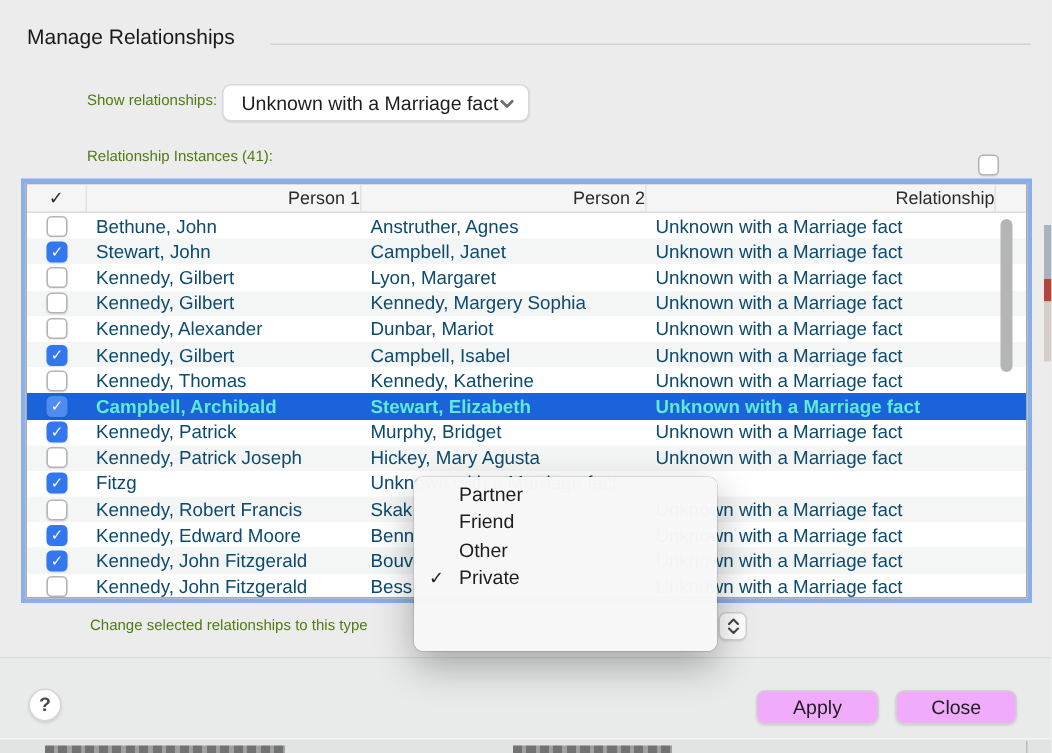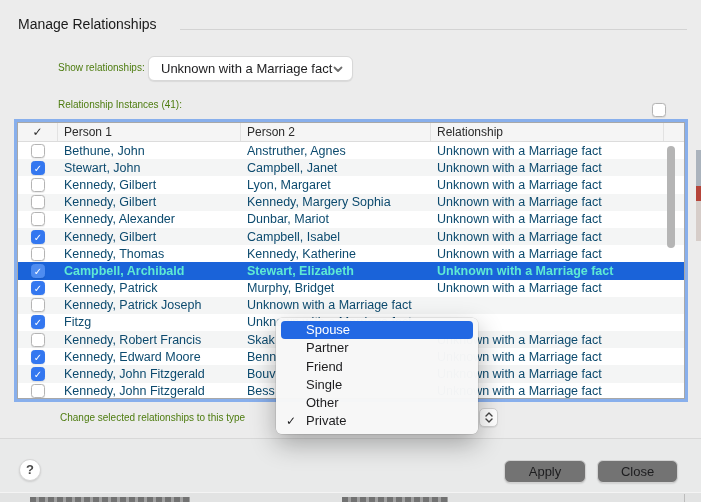--- a/index.html
+++ b/index.html
@@ -17,21 +17,21 @@
 
   .instances-label { position:absolute; left:18px; top:99px; }
   .selectall { position:absolute; left:652px; top:99px; display:flex; align-items:center; gap:6px;justify-content:center; }
   .checkbox { width:14px; height:14px; border-radius:3.5px; background:#fff; border:1px solid #b4b4b4; box-shadow:0 .5px 1px rgba(0,0,0,.08); position:relative; flex:0 0 auto; }
   .checkbox.checked { background:#3377f0; border-color:#3377f0; }
   .checkbox.checked::after { content:"\2713"; font-family:"DejaVu Sans",sans-serif; position:absolute; left:0; top:0; width:100%; height:100%; color:#fff; font-size:10px; font-weight:bold; line-height:13px; text-align:center; }
   .checkbox.sel-row { background:#4e8cf0; border-color:#4e8cf0; }
 
   .table { position:absolute; left:17px; top:122px; width:668px; height:277px; background:#fff; border:1px solid #a8a8a8; box-shadow:0 0 0 3px #88afec; overflow:hidden; }
   .thead { display:grid; grid-template-columns:40px 183px 190px 233px 1fr; height:19px; background:#f5f5f5; border-bottom:1px solid #dcdcdc; font-size:12px; color:#2b2b2b; align-items:center; }
-  .thead .hc { height:100%; line-height:18px; padding-left:6px; border-right:1px solid #e2e2e2; white-space:nowrap; overflow:hidden; }
+  .thead .hc { height:100%; line-height:18px; padding-left:6px; border-right:1px solid #e2e2e2; white-space:nowrap; overflow:hidden;text-align:right; }
   .thead .hc.chkcol { text-align:center; padding-left:0; font-family:"DejaVu Sans",sans-serif; }
   .thead .hc.last { border-right:none; }
   .rows { position:absolute; left:0; top:19px; right:0; bottom:0; }
   .row { display:grid; grid-template-columns:40px 183px 190px 1fr; height:17.2px; align-items:center; font-size:12.5px; color:#0c4a6e; background:#fff; }
   .row.alt { background:#f4f5f5; }
   .row.selected { background:#1a63d9; color:#5eead4; font-weight:bold; }
   .row .cell { padding-left:6px; white-space:nowrap; overflow:hidden; }
   .row .cbwrap { display:flex; justify-content:center; }
   .row .checkbox { width:14px; height:14px; }
   .scroll-thumb { position:absolute; right:9px; top:23px; width:8px; height:102px; border-radius:4px; background:#b5b5b5; }
@@ -42,21 +42,21 @@
   .menu-item .check { position:absolute; left:10px; top:0; font-family:"DejaVu Sans",sans-serif; font-size:12px; }
 
   .stepper { position:absolute; left:479px; top:408px; width:19px; height:19px; background:#fff; border:1px solid #d2d2d2; border-radius:5px; box-shadow:0 1px 1px rgba(0,0,0,.08); display:flex; flex-direction:column; align-items:center; justify-content:center; gap:1px; }
 
   .change-label { position:absolute; left:20px; top:412px; }
 
   .footer-sep { position:absolute; left:0; right:0; top:438px; height:1px; background:#d8d8d8; }
   .footer { position:absolute; left:0; top:439px; width:701px; height:53px; background:#e9eaea; }
 
   .help-btn { position:absolute; left:19px; top:459px; width:22px; height:22px; border-radius:50%; background:#fff; border:1px solid #d6d6d6; box-shadow:0 1px 2px rgba(0,0,0,.12); font-size:13px; font-weight:bold; color:#4a4a4a; text-align:center; line-height:20px; }
-  .btn { position:absolute; top:460px; height:23px; background:#737373; border:1px solid #d2d2d2; border-radius:6px; box-shadow:0 1px 1.5px rgba(0,0,0,.1); font-size:13px; color:#1d1d1f; text-align:center; line-height:21px; }
+  .btn { position:absolute; top:460px; height:23px; background:#f0abfc; border:1px solid #d2d2d2; border-radius:6px; box-shadow:0 1px 1.5px rgba(0,0,0,.1); font-size:13px; color:#1d1d1f; text-align:center; line-height:21px; }
   .btn.apply { left:504px; width:82px; }
   .btn.close { left:597px; width:81px; }
 
   .bottom-sliver { position:absolute; left:0; top:492px; width:701px; height:10px; background:#e2e3e3; border-top:1px solid #f4f4f4; }
   .smudge { position:absolute; top:4px; height:5px; background:repeating-linear-gradient(90deg,#4c4c4c 0 6px,#8a8a8a 6px 9px); opacity:.75; }
   .smudge.a { left:30px; width:160px; }
   .smudge.b { left:342px; width:106px; }
   .sliver-vline { position:absolute; left:684px; top:1px; width:1px; height:9px; background:#bcbcbc; }
   .right-sliver { position:absolute; left:696px; width:5px; }
   .rs1 { top:150px; height:36px; background:#aab3bd; }
@@ -168,20 +168,21 @@
           </div>
           <div class="cell">Kennedy, Patrick</div>
           <div class="cell">Murphy, Bridget</div>
           <div class="cell">Unknown with a Marriage fact</div>
         </div>
         <div class="row alt">
           <div class="cbwrap">
             <span class="checkbox"></span>
           </div>
           <div class="cell">Kennedy, Patrick Joseph</div>
+          <div class="cell">Hickey, Mary Agusta</div>
           <div class="cell">Unknown with a Marriage fact</div>
         </div>
         <div class="row">
           <div class="cbwrap">
             <span class="checkbox checked"></span>
           </div>
           <div class="cell">Fitzg</div>
           <div class="cell">Unknown with a Marriage fact</div>
         </div>
         <div class="row alt">
@@ -231,24 +232,22 @@
   </div>
 
   <div class="footer-sep"></div>
   <div class="footer"></div>
 
   <div class="help-btn">?</div>
   <div class="btn apply">Apply</div>
   <div class="btn close">Close</div>
 
   <div class="menu" id="type-menu">
-      <div class="menu-item highlight"><span>Spouse</span></div>
       <div class="menu-item"><span>Partner</span></div>
       <div class="menu-item"><span>Friend</span></div>
-      <div class="menu-item"><span>Single</span></div>
       <div class="menu-item"><span>Other</span></div>
       <div class="menu-item"><span class="check">✓</span><span>Private</span></div>
     </div>
 </div>
 
 <div class="bottom-sliver">
   <div class="smudge a"></div>
   <div class="smudge b"></div>
   <div class="sliver-vline"></div>
 </div>

